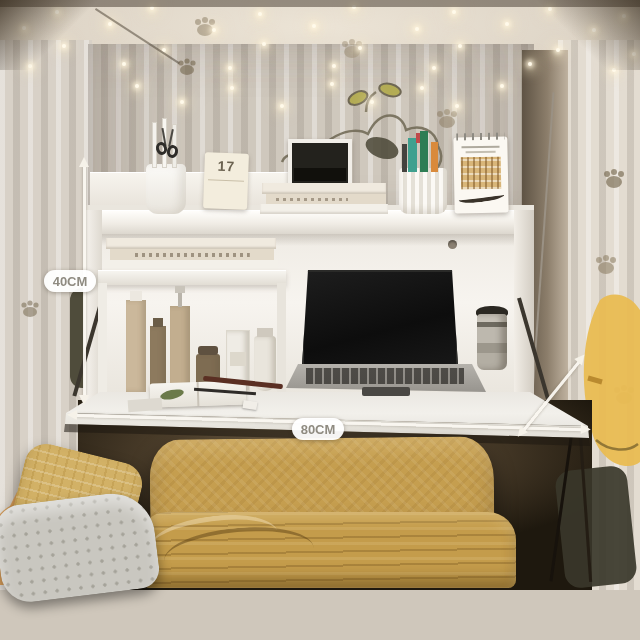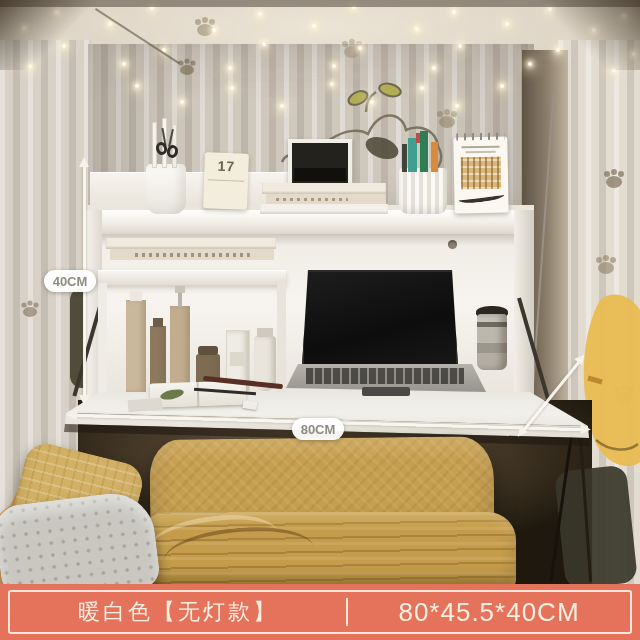--- a/index.html
+++ b/index.html
@@ -458,21 +458,14 @@
     <span class="ah ah-left"></span>
     <span class="ah ah-right"></span>
   </div>
   <div class="dim-line d-arrow">
     <span class="ah ah-up"></span>
     <span class="ah ah-down"></span>
   </div>
   <div class="pill pill-40">40CM</div>
   <div class="pill pill-80">80CM</div>
 
-  <div class="banner">
-    <div class="banner-frame">
-      <div class="banner-cell banner-left">暖白色【无灯款】</div>
-      <div class="banner-divider"></div>
-      <div class="banner-cell banner-right">80*45.5*40CM</div>
-    </div>
-  </div>
 
 </div>
 
 </body></html>

